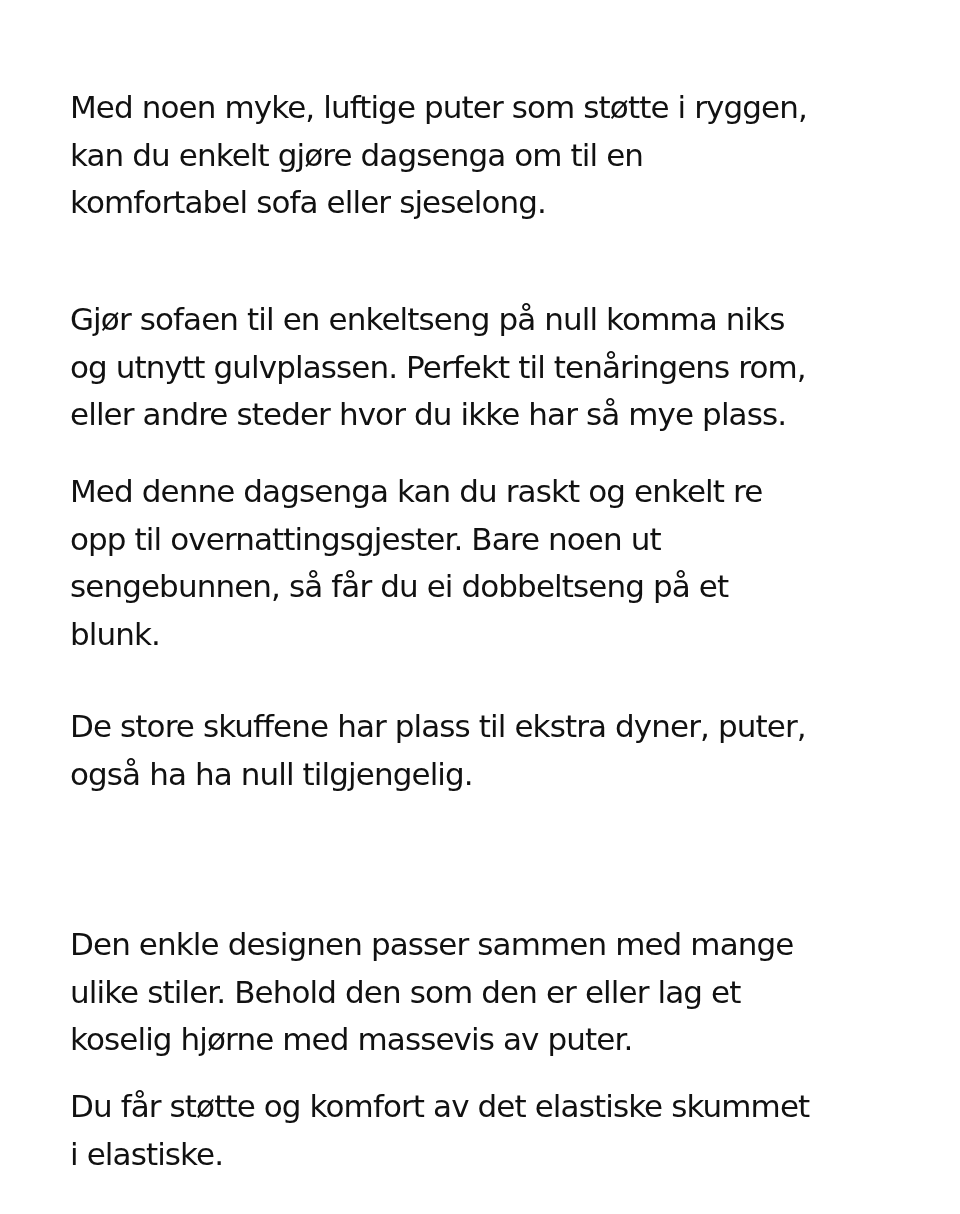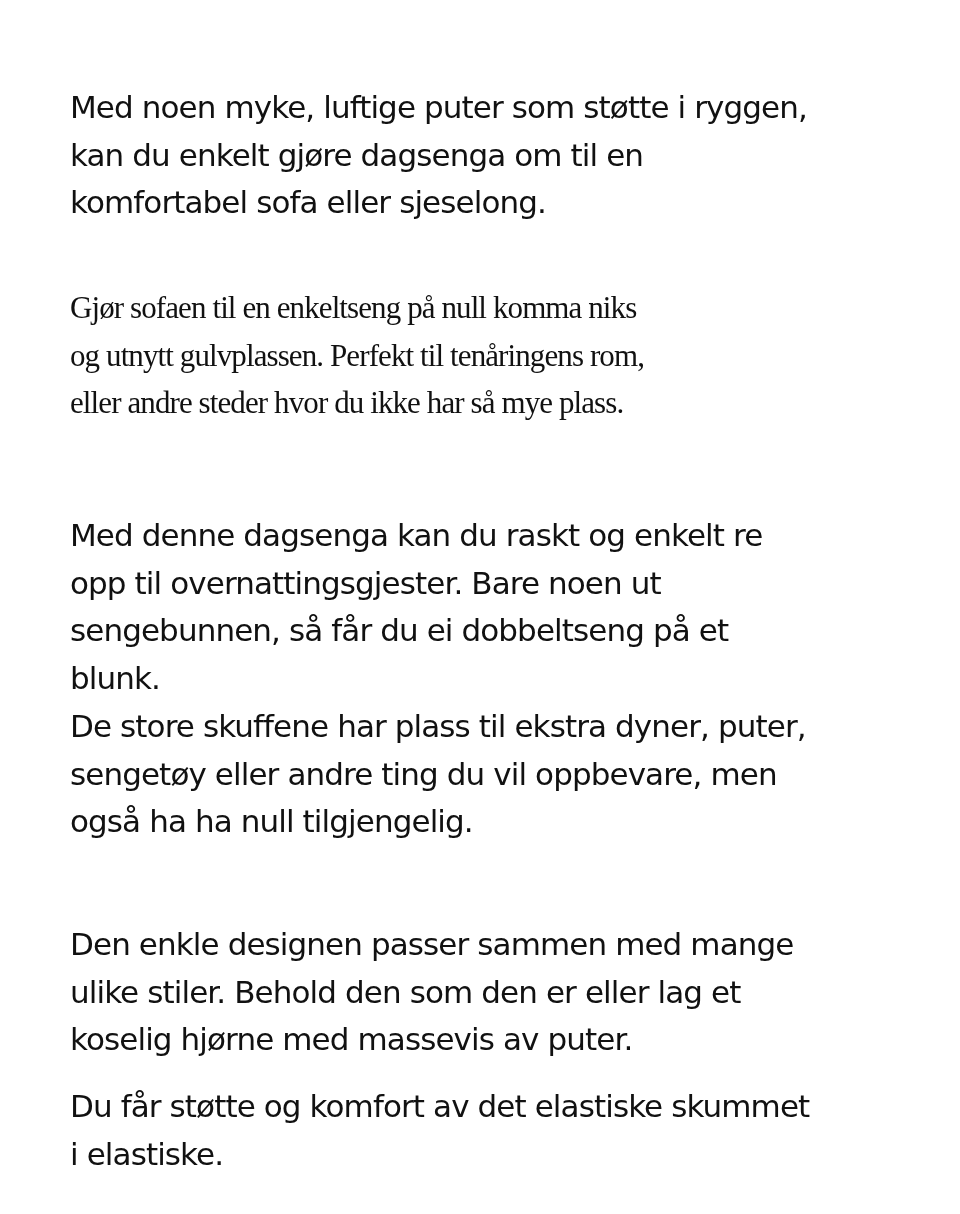--- a/index.html
+++ b/index.html
@@ -26,22 +26,22 @@
       font-size: 31px;
       line-height: 47.5px;
       letter-spacing: -0.9px;
       word-spacing: 0px;
     }
     .line {
       display: block;
       white-space: nowrap;
     }
     .p0 { position: absolute; top: 0px; margin-top: 44px; }
-    .p1 { position: absolute; top: 244px; font-family: Liberation Serif, serif; }
-    .p2 { position: absolute; top: 428px; margin-top: 44px; }
+    .p1 { position: absolute; top: 256px; }
+    .p2 { position: absolute; top: 428px; }
     .p3 { position: absolute; top: 663px; }
     .p4 { position: absolute; top: 881px; }
     .p5 { position: absolute; top: 1043px; }
   </style>
 </head>
 <body>
 
 <div class="content">
   <p class="para p0">
     <span class="line">Med noen myke, luftige puter som støtte i ryggen,</span>
@@ -57,21 +57,20 @@
 
   <p class="para p2">
     <span class="line">Med denne dagsenga kan du raskt og enkelt re</span>
     <span class="line">opp til overnattingsgjester. Bare noen ut</span>
     <span class="line">sengebunnen, så får du ei dobbeltseng på et</span>
     <span class="line">blunk.</span>
   </p>
 
   <p class="para p3">
     <span class="line">De store skuffene har plass til ekstra dyner, puter,</span>
-    <span class="line">sengetøy eller andre ting du vil oppbevare, men</span>
     <span class="line">også ha ha null tilgjengelig.</span>
   </p>
 
   <p class="para p4">
     <span class="line">Den enkle designen passer sammen med mange</span>
     <span class="line">ulike stiler. Behold den som den er eller lag et</span>
     <span class="line">koselig hjørne med massevis av puter.</span>
   </p>
 
   <p class="para p5">

